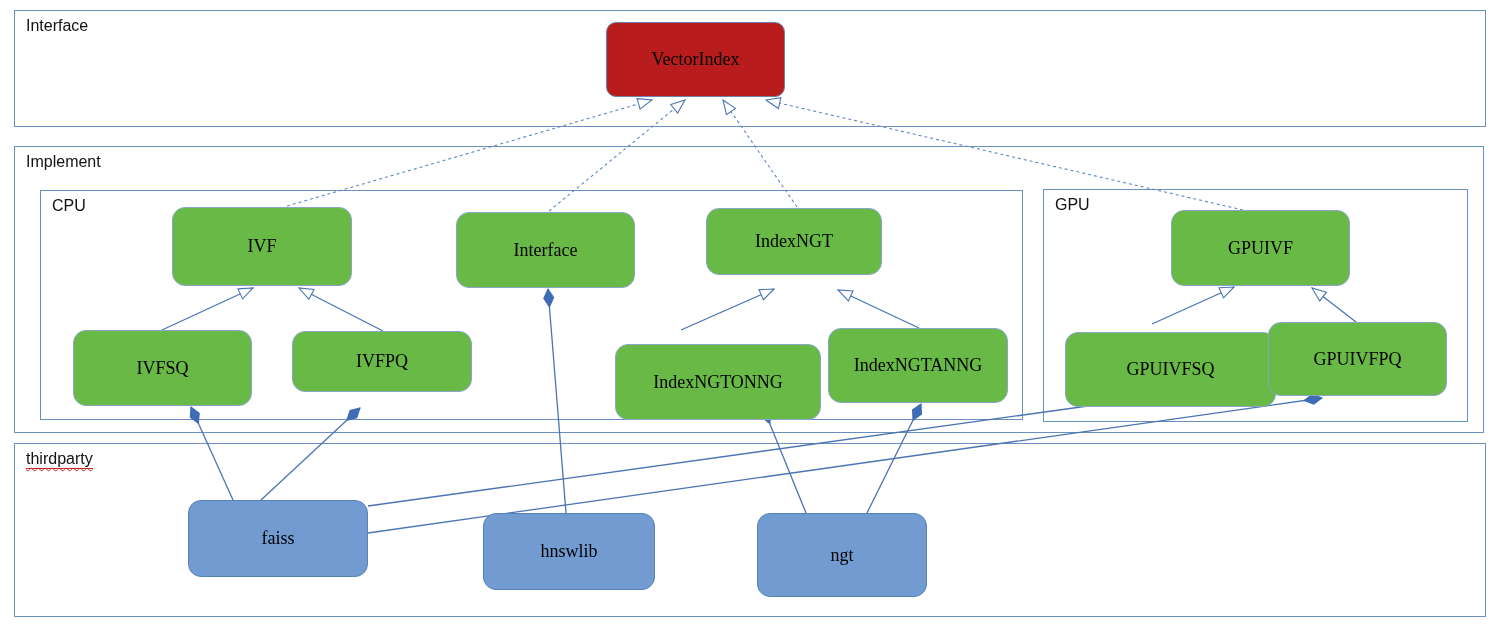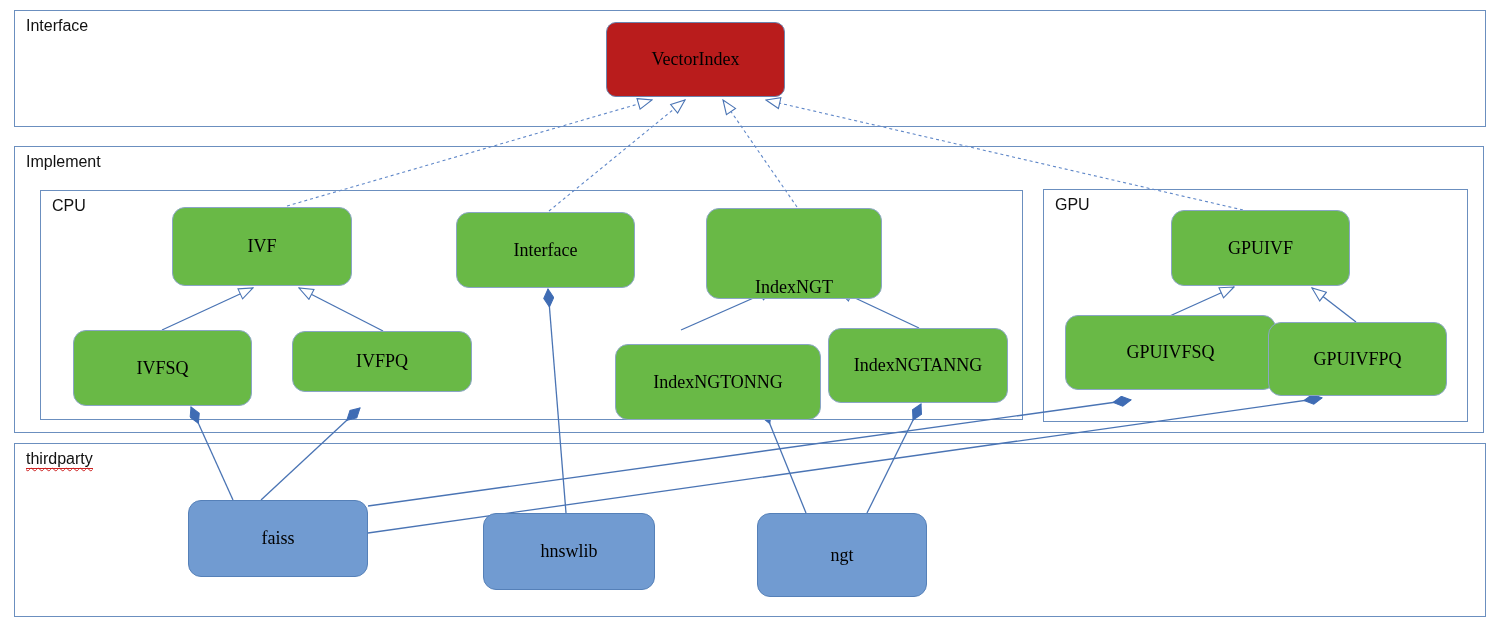--- a/index.html
+++ b/index.html
@@ -103,39 +103,39 @@
   <div id="node-layer">
       <div class="node interface" style="left: 606px; top: 22px; width: 179px; height: 75px;">
         <span>VectorIndex</span>
       </div>
       <div class="node impl" style="left: 172px; top: 207px; width: 180px; height: 79px;">
         <span>IVF</span>
       </div>
       <div class="node impl" style="left: 456px; top: 212px; width: 179px; height: 76px;">
         <span>Interface</span>
       </div>
-      <div class="node impl" style="left: 706px; top: 208px; width: 176px; height: 91px; align-items: flex-end;">
+      <div class="node impl" style="left: 706px; top: 208px; width: 176px; height: 67px;">
         <span>IndexNGT</span>
       </div>
       <div class="node impl" style="left: 1171px; top: 210px; width: 179px; height: 76px;">
         <span>GPUIVF</span>
       </div>
       <div class="node impl" style="left: 73px; top: 330px; width: 179px; height: 76px;">
         <span>IVFSQ</span>
       </div>
       <div class="node impl" style="left: 292px; top: 331px; width: 180px; height: 61px;">
         <span>IVFPQ</span>
       </div>
       <div class="node impl" style="left: 615px; top: 344px; width: 206px; height: 76px;">
         <span>IndexNGTONNG</span>
       </div>
       <div class="node impl" style="left: 828px; top: 328px; width: 180px; height: 75px;">
         <span>IndexNGTANNG</span>
       </div>
-      <div class="node impl" style="left: 1065px; top: 315px; width: 211px; height: 75px;">
+      <div class="node impl" style="left: 1065px; top: 332px; width: 211px; height: 75px;">
         <span>GPUIVFSQ</span>
       </div>
       <div class="node impl" style="left: 1268px; top: 322px; width: 179px; height: 74px;">
         <span>GPUIVFPQ</span>
       </div>
       <div class="node lib" style="left: 188px; top: 500px; width: 180px; height: 77px;">
         <span>faiss</span>
       </div>
       <div class="node lib" style="left: 483px; top: 513px; width: 172px; height: 77px;">
         <span>hnswlib</span>

